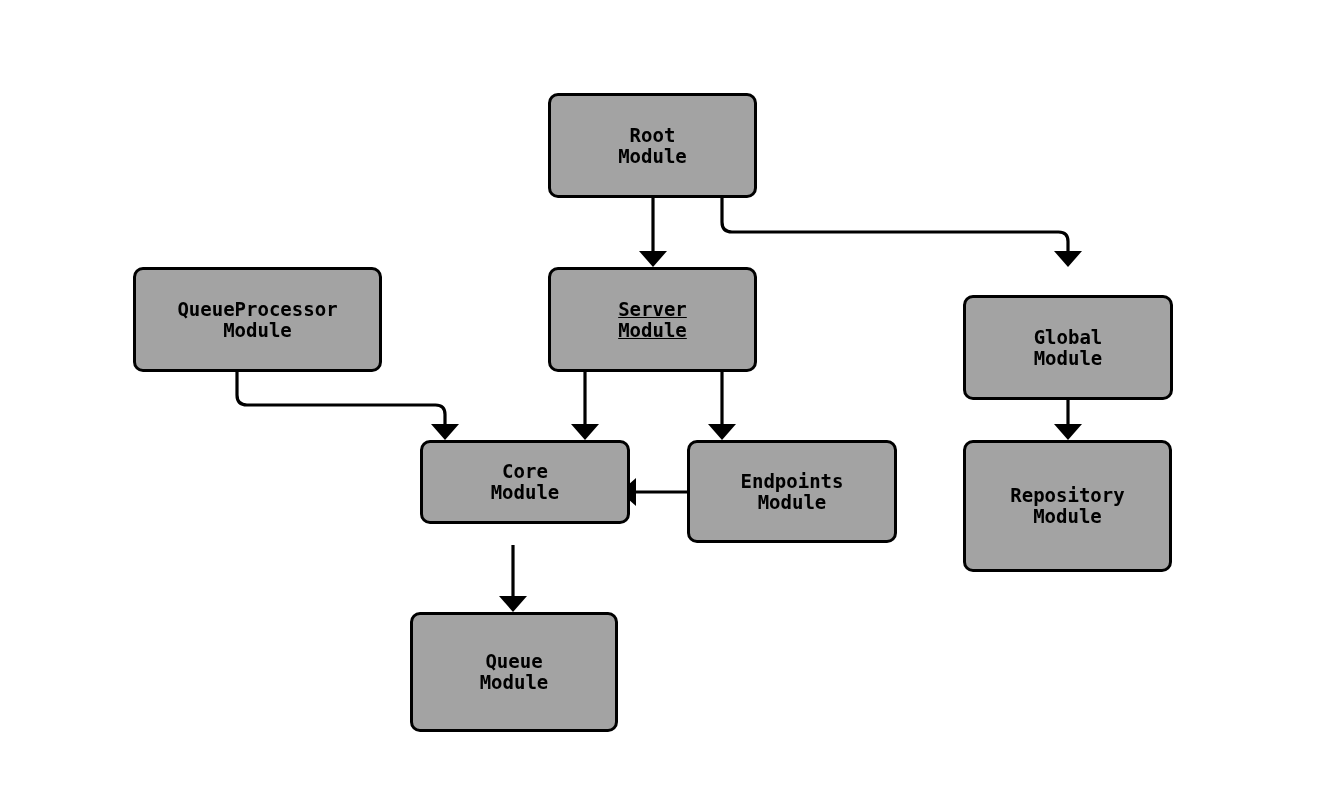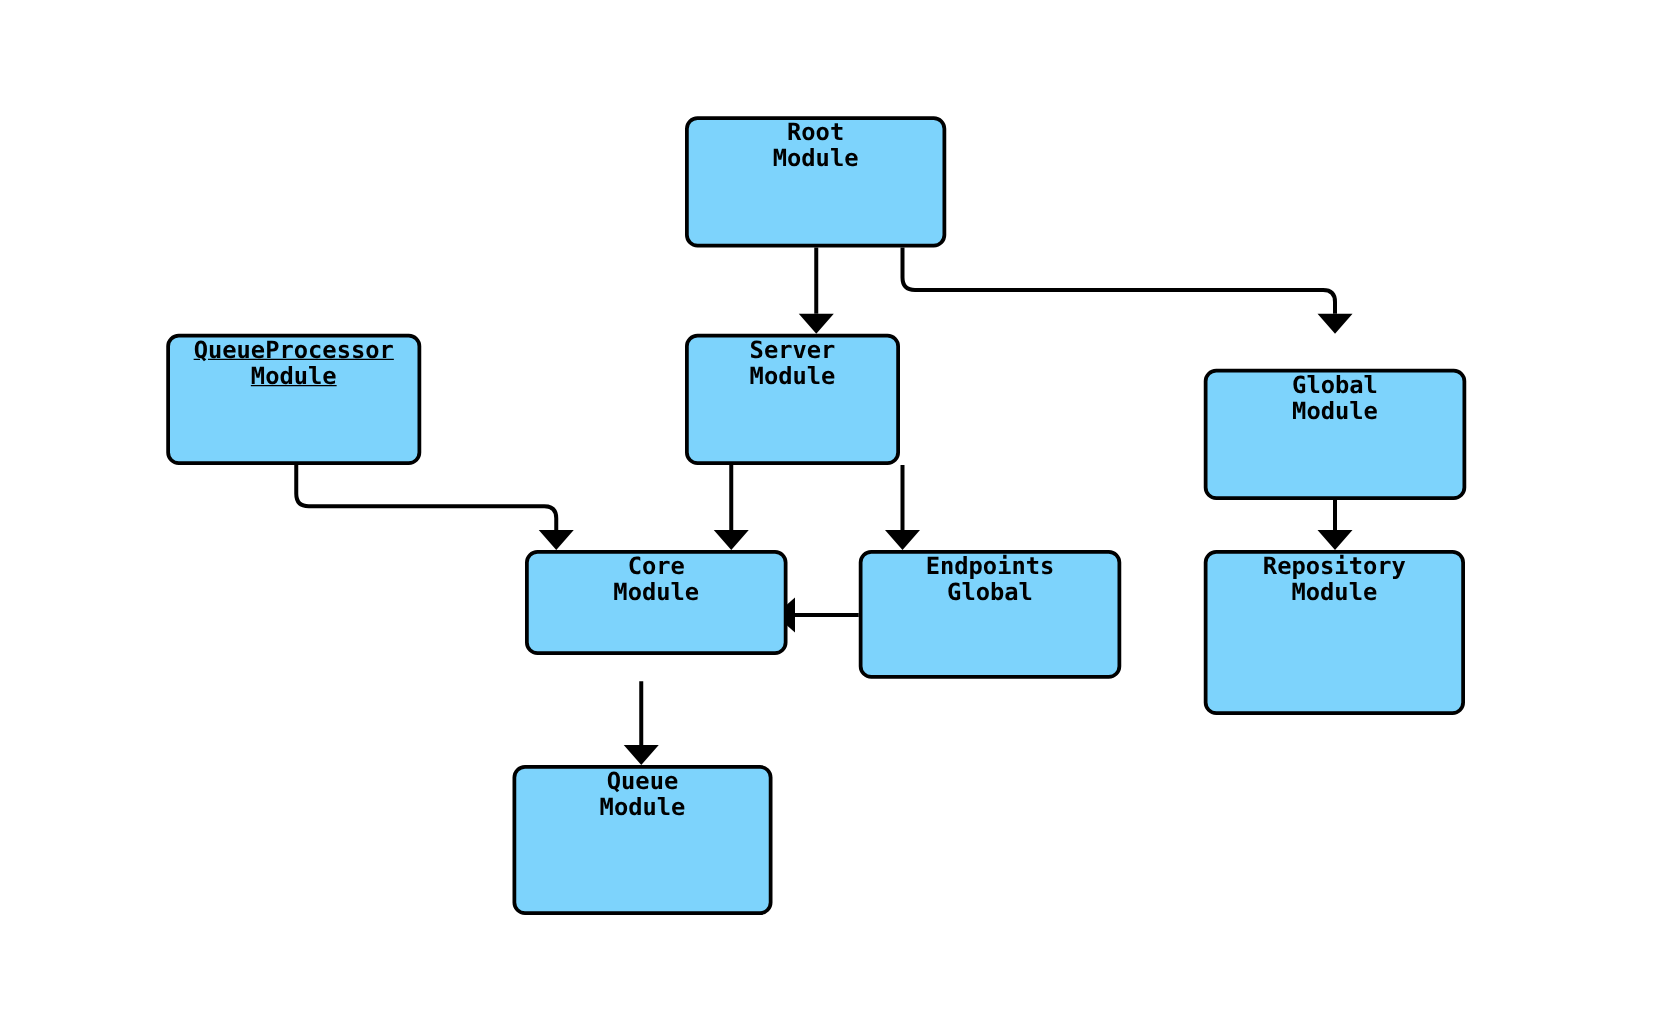--- a/index.html
+++ b/index.html
@@ -21,23 +21,23 @@
     top: 0;
     width: 1337px;
     height: 809px;
     display: block;
   }
   .node {
     position: absolute;
     box-sizing: border-box;
     border: 3px solid #000000;
     border-radius: 10px;
-    background: #7dd3fc;
+    background: #a3a3a3;
     display: flex;
-    align-items: flex-start;
+    align-items: center;
     justify-content: center;
     text-align: center;
     white-space: pre-line;
     font-weight: 700;
     font-size: 19px;
     line-height: 21px;
     color: #000000;
   }
   .edge-path {
     fill: none;
@@ -67,28 +67,28 @@
       <path d="M 1068 372 L 1068 424" class="edge-path"></path>
       <polygon points="1068,440 1054,424 1082,424" class="arrowhead"></polygon>
       <path d="M 687 492 L 636 492" class="edge-path"></path>
       <polygon points="620,492 636,478 636,506" class="arrowhead"></polygon>
       <path d="M 513 545 L 513 596" class="edge-path"></path>
       <polygon points="513,612 499,596 527,596" class="arrowhead"></polygon>
     </svg>
   <div id="nodes-layer">
       <div class="node" style="left: 548px; top: 93px; width: 209px; height: 105px;"><span>Root
 Module</span></div>
-      <div class="node" style="left: 133px; top: 267px; width: 204px; height: 105px; text-decoration: underline;"><span>QueueProcessor
+      <div class="node" style="left: 133px; top: 267px; width: 249px; height: 105px;"><span>QueueProcessor
 Module</span></div>
-      <div class="node" style="left: 548px; top: 267px; width: 172px; height: 105px;"><span>Server
+      <div class="node" style="left: 548px; top: 267px; width: 209px; height: 105px; text-decoration: underline;"><span>Server
 Module</span></div>
       <div class="node" style="left: 963px; top: 267px; width: 210px; height: 105px; margin-top: 28px;"><span>Global
 Module</span></div>
       <div class="node" style="left: 420px; top: 440px; width: 210px; height: 84px;"><span>Core
 Module</span></div>
       <div class="node" style="left: 687px; top: 440px; width: 210px; height: 103px;"><span>Endpoints
-Global</span></div>
+Module</span></div>
       <div class="node" style="left: 963px; top: 440px; width: 209px; height: 132px;"><span>Repository
 Module</span></div>
       <div class="node" style="left: 410px; top: 612px; width: 208px; height: 120px;"><span>Queue
 Module</span></div>
     </div>
 </div>
 
 </body></html>

